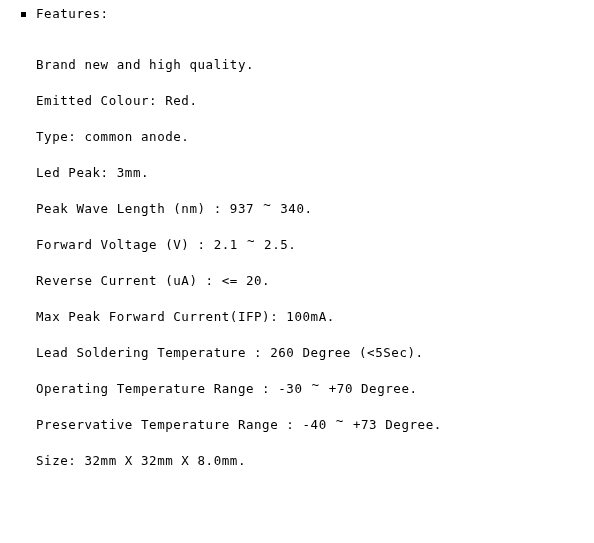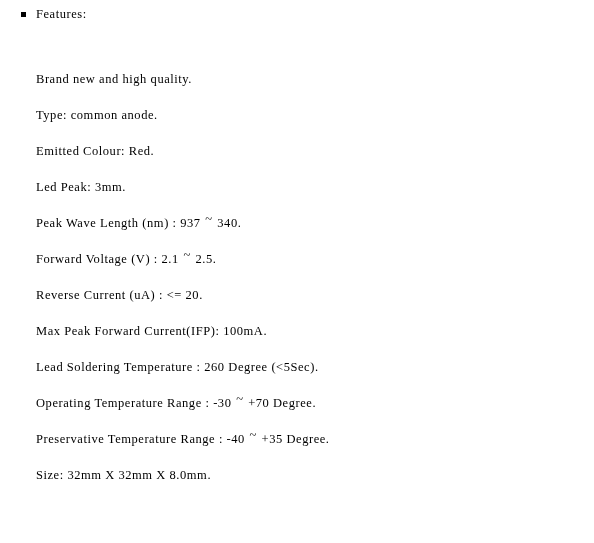--- a/index.html
+++ b/index.html
@@ -15,21 +15,20 @@
     font-family: "DejaVu Sans Mono", "Liberation Mono", monospace;
     color: #000000;
     -webkit-font-smoothing: none;
   }
 
   .page {
     position: relative;
     width: 594px;
     height: 478px;
     background: #ffffff;
-    font-family: Liberation Serif, serif;
   }
 
   
   .heading-row {
     position: absolute;
     left: 0;
     top: 0;
     width: 594px;
     height: 28px;
     display: flex;
@@ -57,21 +56,21 @@
     top: 54px;
     width: 558px;
   }
   .feature-line {
     height: 36px;
     font-size: 12.5px;
     line-height: 22px;
     letter-spacing: 0.55px;
     white-space: pre;
     display: flex;
-    align-items: flex-end;
+    align-items: flex-start;
   }
   .feature-line .tilde {
     display: inline-block;
     vertical-align: top;
     position: relative;
     top: -4px;
     padding: 0 1px;
   }
 </style>
 </head>
@@ -79,26 +78,26 @@
 
 <div class="page">
 
   <div class="heading-row">
     <span class="bullet"></span>
     <span class="heading-text">Features:</span>
   </div>
 
   <div class="features">
       <div class="feature-line"><span>Brand new and high quality.</span></div>
+      <div class="feature-line"><span>Emitted Colour: Red.</span></div>
       <div class="feature-line"><span>Type: common anode.</span></div>
-      <div class="feature-line"><span>Emitted Colour: Red.</span></div>
       <div class="feature-line"><span>Led Peak: 3mm.</span></div>
       <div class="feature-line"><span>Peak Wave Length (nm) : 937 </span><span class="tilde">~</span><span> 340.</span></div>
       <div class="feature-line"><span>Forward Voltage (V) : 2.1 </span><span class="tilde">~</span><span> 2.5.</span></div>
       <div class="feature-line"><span>Reverse Current (uA) : &lt;= 20.</span></div>
       <div class="feature-line"><span>Max Peak Forward Current(IFP): 100mA.</span></div>
       <div class="feature-line"><span>Lead Soldering Temperature : 260 Degree (&lt;5Sec).</span></div>
       <div class="feature-line"><span>Operating Temperature Range : -30 </span><span class="tilde">~</span><span> +70 Degree.</span></div>
-      <div class="feature-line"><span>Preservative Temperature Range : -40 </span><span class="tilde">~</span><span> +35 Degree.</span></div>
+      <div class="feature-line"><span>Preservative Temperature Range : -40 </span><span class="tilde">~</span><span> +73 Degree.</span></div>
       <div class="feature-line"><span>Size: 32mm X 32mm X 8.0mm.</span></div>
     </div>
 
 </div>
 
 </body></html>

